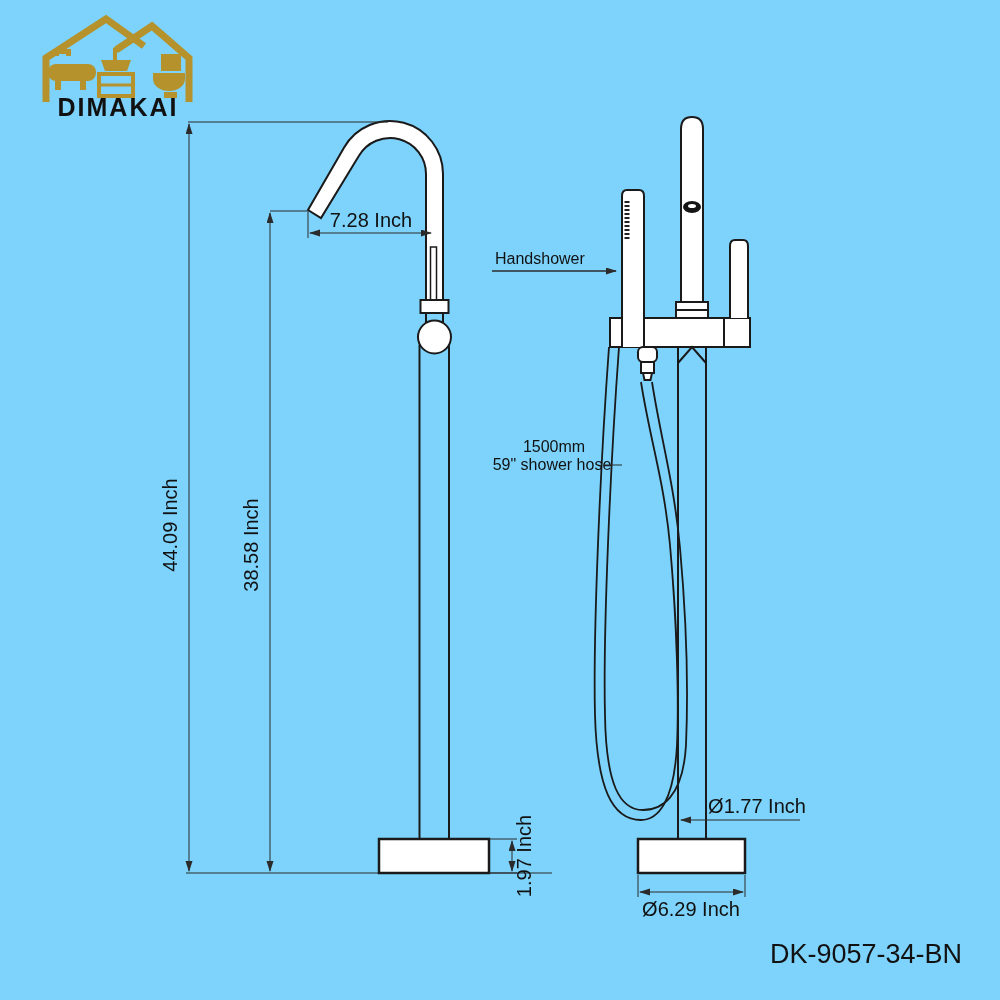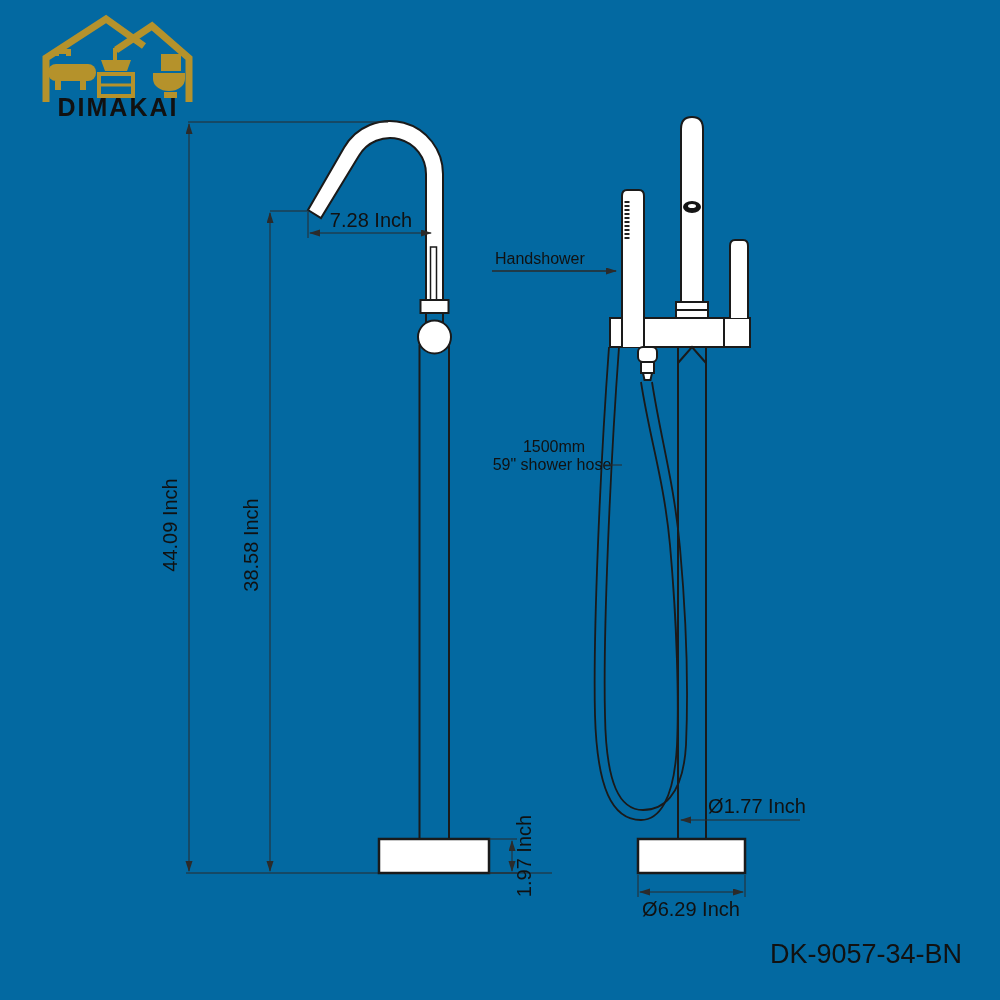--- a/index.html
+++ b/index.html
@@ -1,16 +1,16 @@
 <!DOCTYPE html>
 <html><head>
 <meta charset="utf-8">
 <style>
   html,body{margin:0;padding:0;background:#ffffff;}
-  .canvas{position:relative;width:1000px;height:1000px;background:#0369a1;overflow:hidden;
+  .canvas{position:relative;width:1000px;height:1000px;background:#7dd3fc;overflow:hidden;
           font-family:"Liberation Sans", sans-serif;}
   svg text{font-family:"Liberation Sans", sans-serif;fill:#111;}
   .dim-text{font-size:20px;}
   .small-label{font-size:16px;}
   .code-text{font-size:27px;}
   .logo-text{font-size:25px;font-weight:bold;letter-spacing:2px;}
 </style>
 </head>
 <body>
 

